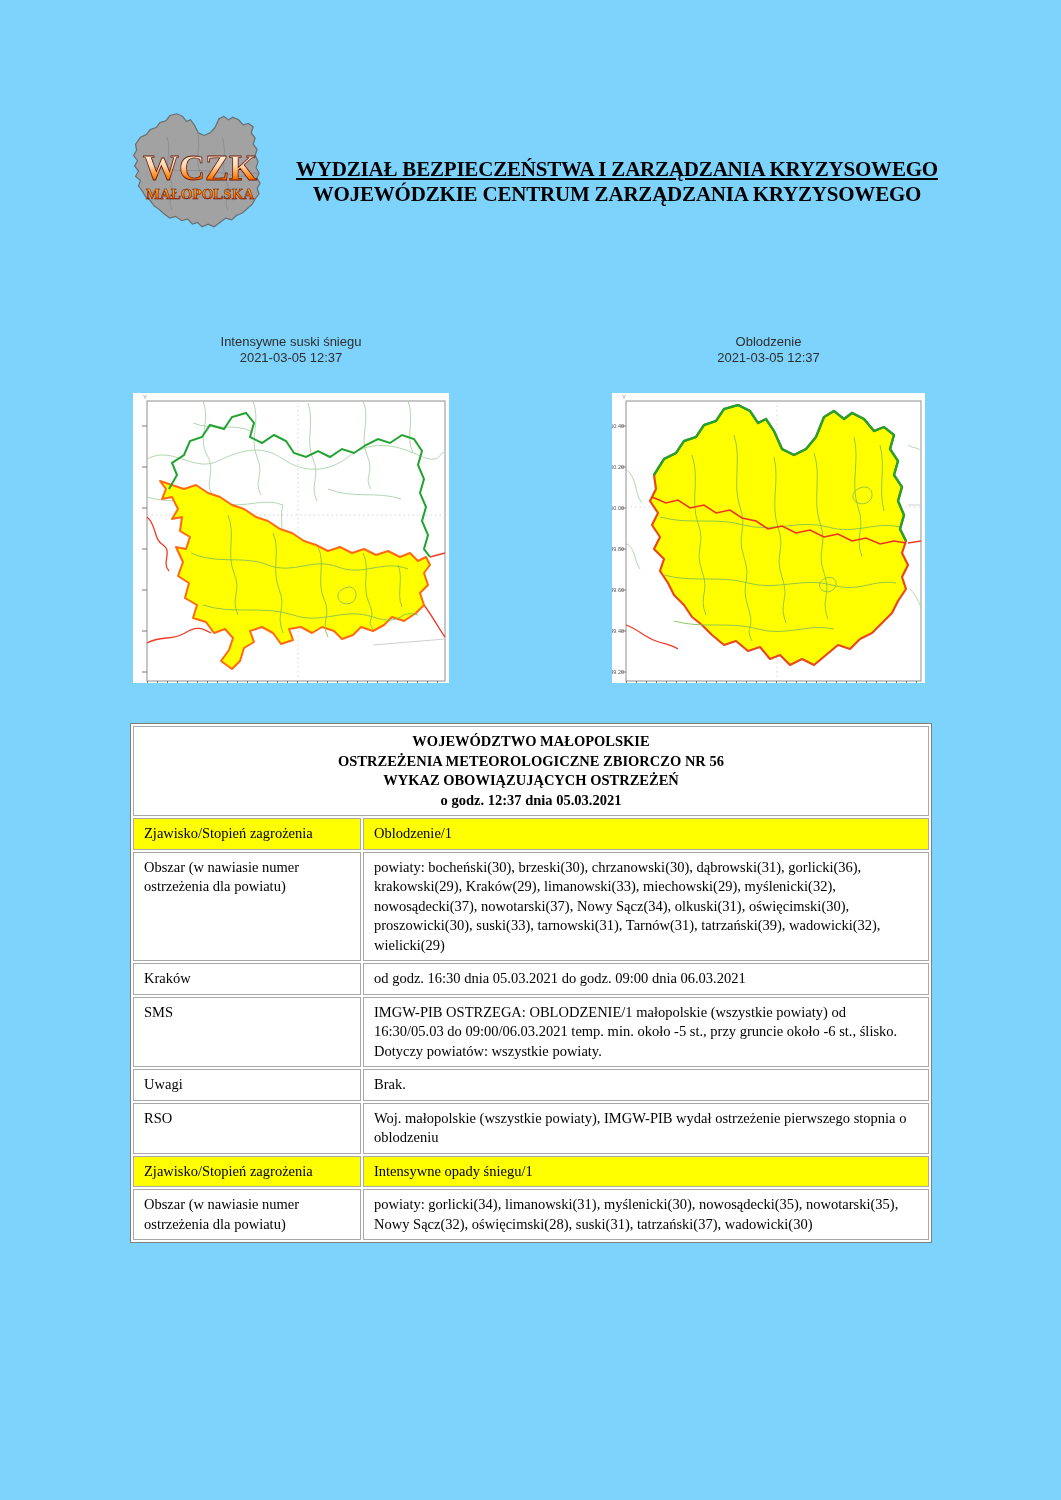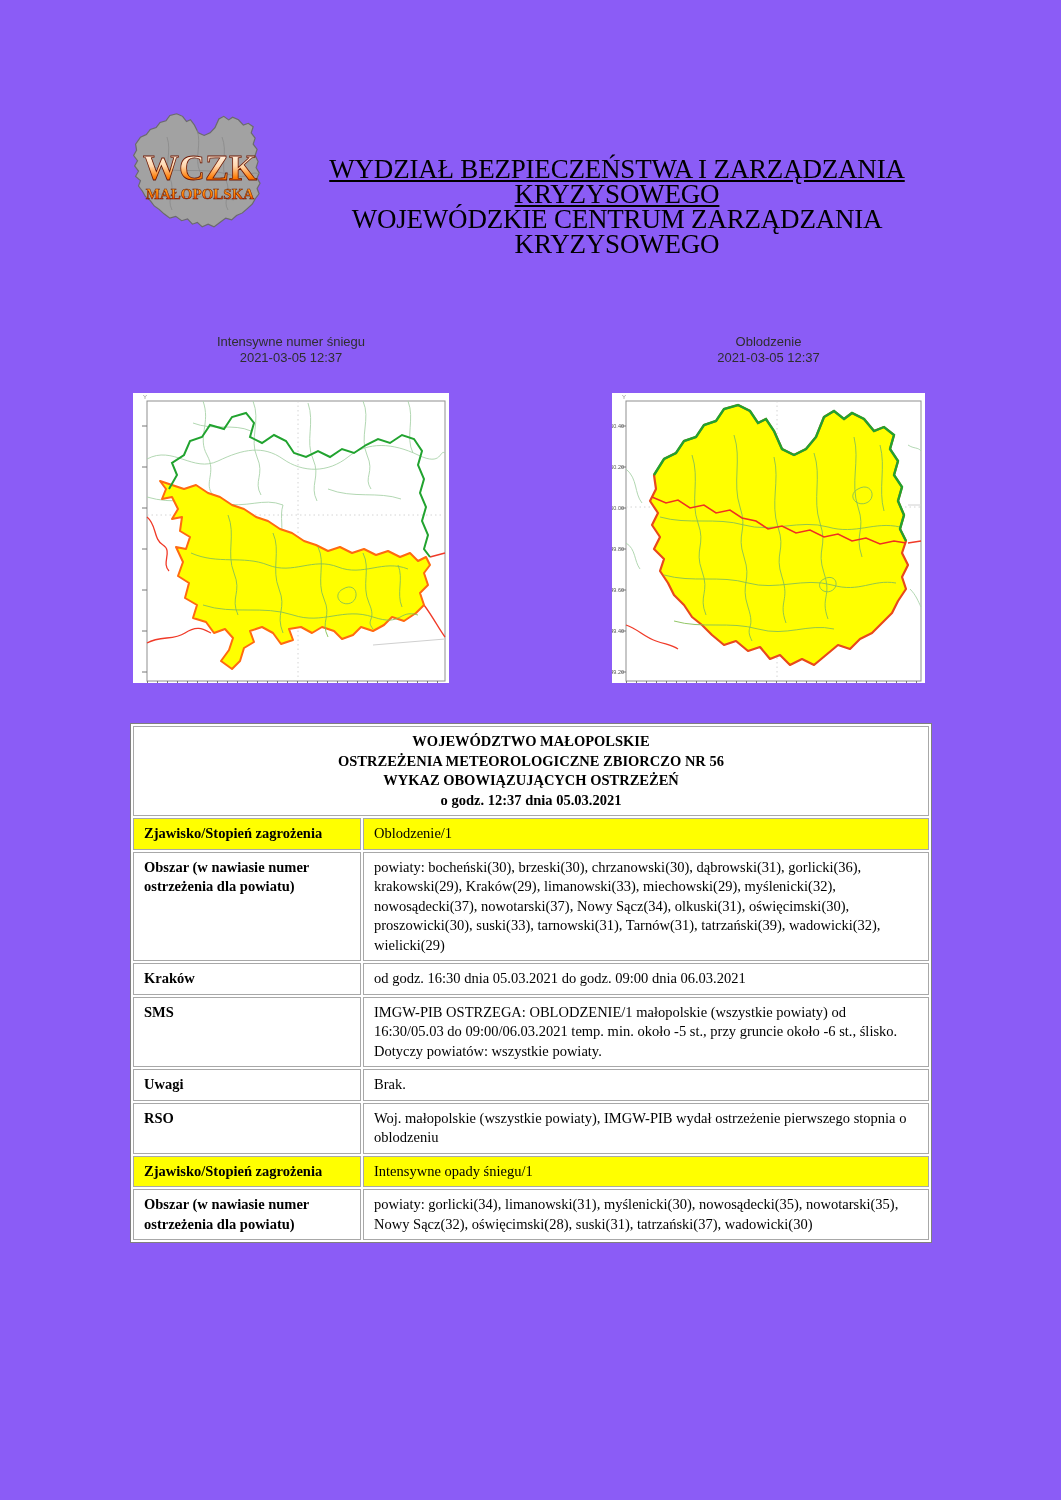--- a/index.html
+++ b/index.html
@@ -1,40 +1,40 @@
 <!DOCTYPE html>
 <html><head>
 <meta charset="utf-8">
 <style>
   html,body{margin:0;padding:0;background:#ffffff;}
-  .page{position:relative;width:1061px;height:1500px;background:#8b5cf6;
+  .page{position:relative;width:1061px;height:1500px;background:#7dd3fc;
         font-family:"Liberation Serif",serif;overflow:hidden;}
 
   
   .logo{position:absolute;left:122px;top:112px;width:150px;height:124px;}
   .org-header{position:absolute;left:295px;top:157px;width:644px;text-align:center;
-              font-weight:normal;font-size:27px;line-height:25px;color:#000;letter-spacing:-0.2px;}
+              font-weight:bold;font-size:21px;line-height:25px;color:#000;letter-spacing:-0.2px;}
   .org-header .u{text-decoration:underline;}
 
   
   .map-figure{position:absolute;top:334px;margin:0;text-align:center;}
   #map-left{left:133px;width:316px;}
   #map-right{left:612px;width:313px;}
   .map-caption{font-family:"Liberation Sans",sans-serif;font-size:13px;color:#2e2e2e;line-height:16px;}
   .map-plot{display:block;margin-top:27px;background:#fff;}
   .ytick{font-family:"Liberation Sans",sans-serif;font-size:5.5px;fill:#555;}
   .yaxis-label{font-family:"Liberation Sans",sans-serif;font-size:6px;fill:#888;}
 
   
   .bulletin{position:absolute;left:130px;top:723px;width:802px;}
   table.warnings{width:100%;border-collapse:separate;border-spacing:2px;
                  border:1px solid #7f7f7f;background:#ffffff;}
   table.warnings td{border:1px solid #a8a8a8;font-size:14.5px;line-height:19.5px;
                     vertical-align:top;padding:5px 10px;color:#000;background:#fff;margin-top:20px;}
-  td.label{font-weight:bold;width:206px;padding:5px 8px;}
+  td.label{font-weight:normal;width:206px;padding:5px 8px;}
   tr.hl td{background:#ffff00;}
   td.title-cell{text-align:center;color:#e00606;font-weight:bold;font-size:16px;
                 line-height:24px;padding:9px 8px;}
 </style>
 </head>
 <body>
 
 <svg width="0" height="0" style="position:absolute" aria-hidden="true">
   <defs>
     <polygon id="woj-shape" points="42,82 52,66 64,60 72,48 84,44 92,32 104,28 112,16 126,12 138,18 146,30 154,26 162,38 170,56 182,62 194,56 204,44 212,24 222,18 232,26 240,20 252,26 262,38 272,34 282,42 278,56 286,68 282,82 290,94 286,108 292,122 288,136 294,148 290,160 296,172 290,184 294,196 286,208 280,220 270,230 260,240 248,246 238,256 226,252 214,262 202,272 190,266 178,272 168,262 158,266 148,254 136,258 124,248 112,252 100,242 90,232 80,224 72,212 62,202 56,190 48,178 52,166 42,156 48,144 40,132 46,120 38,108 44,96"></polygon>
@@ -73,21 +73,21 @@
     </svg>
   </div>
 
   <div class="org-header">
     <div class="u">WYDZIAŁ BEZPIECZEŃSTWA I ZARZĄDZANIA KRYZYSOWEGO</div>
     <div>WOJEWÓDZKIE CENTRUM ZARZĄDZANIA KRYZYSOWEGO</div>
   </div>
 
   <figure class="map-figure" id="map-left">
     <div class="map-caption">
-      <div>Intensywne numer śniegu</div>
+      <div>Intensywne suski śniegu</div>
       <div>2021-03-05 12:37</div>
     </div>
     <svg class="map-plot" width="316" height="290" viewBox="0 0 316 290">
       <rect x="14" y="8" width="298" height="280" fill="#ffffff" stroke="#909090" stroke-width="1"></rect>
       <g stroke="#c9c9c9" stroke-width="0.8" stroke-dasharray="1.5 3" fill="none">
         <path d="M14 122 H312"></path>
           <path d="M165 8 V288"></path>
       </g>
       <g stroke="#a9d3a9" stroke-width="0.9" fill="none">
         <path d="M14 66 C40 52 60 80 85 68 S130 52 150 66 S195 80 215 64 S260 50 285 62 S306 56 312 60"></path>

